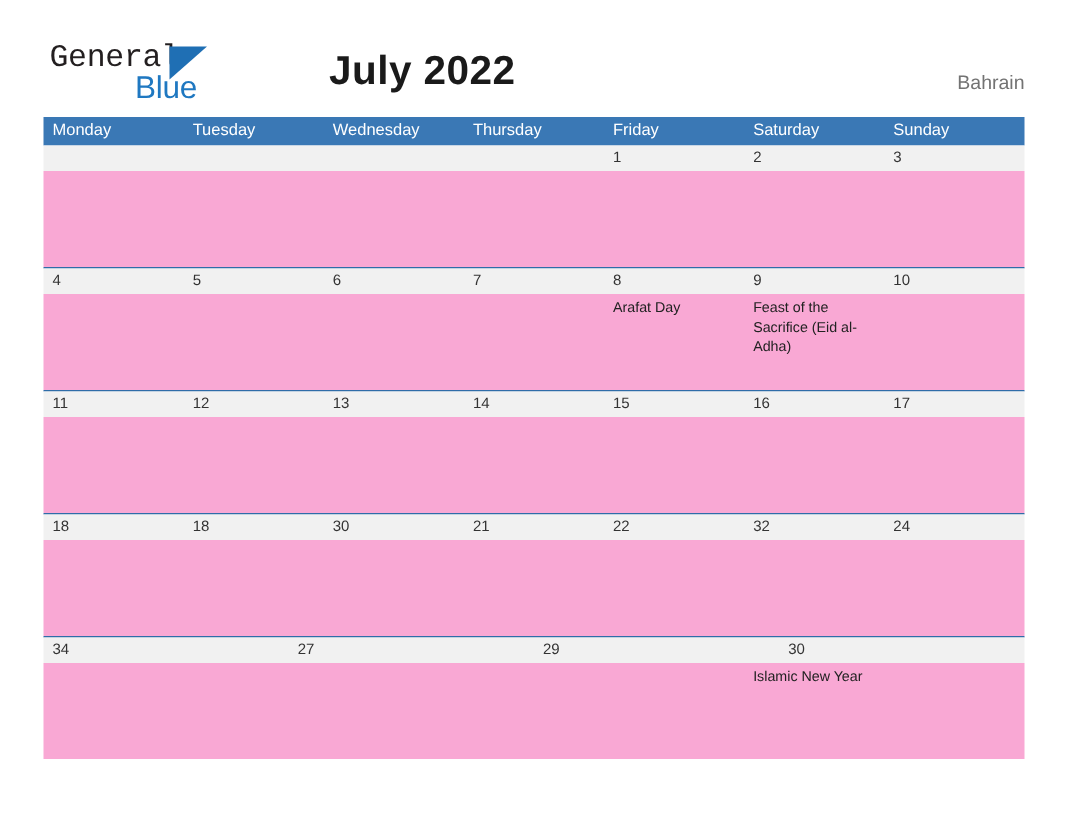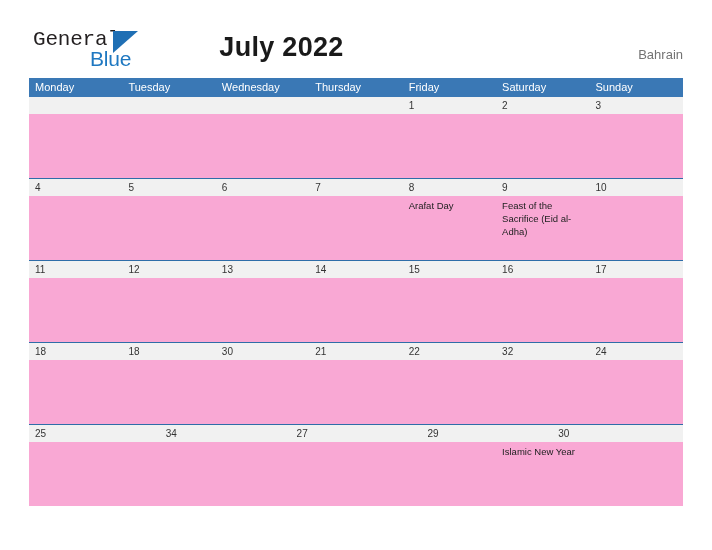--- a/index.html
+++ b/index.html
@@ -262,21 +262,20 @@
         <div class="event-cell"></div>
         <div class="event-cell"></div>
         <div class="event-cell"></div>
         <div class="event-cell"></div>
         <div class="event-cell"></div>
       </div>
     </div>
 
     <div class="week-row">
       <div class="date-band">
-        <div class="date-cell">25</div>
         <div class="date-cell">34</div>
         <div class="date-cell">27</div>
         <div class="date-cell">29</div>
         <div class="date-cell">30</div>
       </div>
       <div class="event-band">
         <div class="event-cell"></div>
         <div class="event-cell"></div>
         <div class="event-cell"></div>
         <div class="event-cell"></div>

